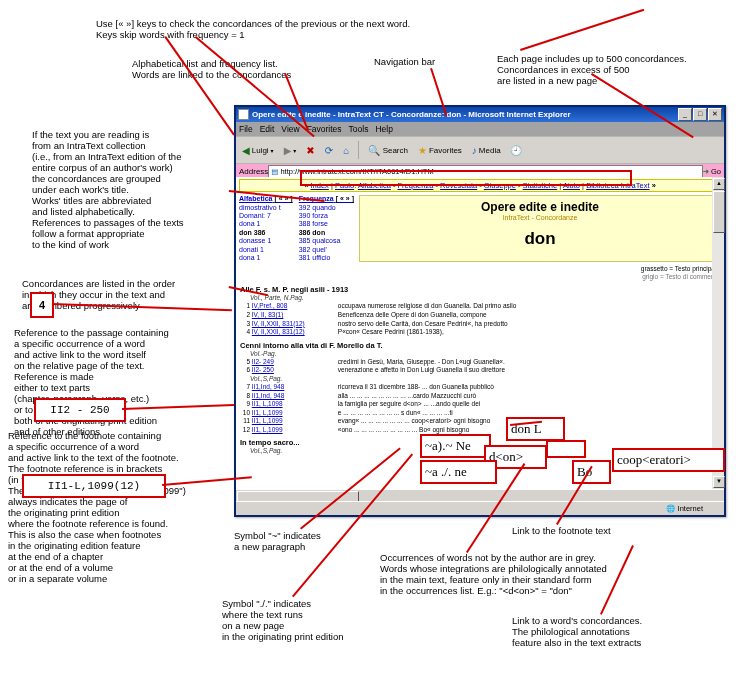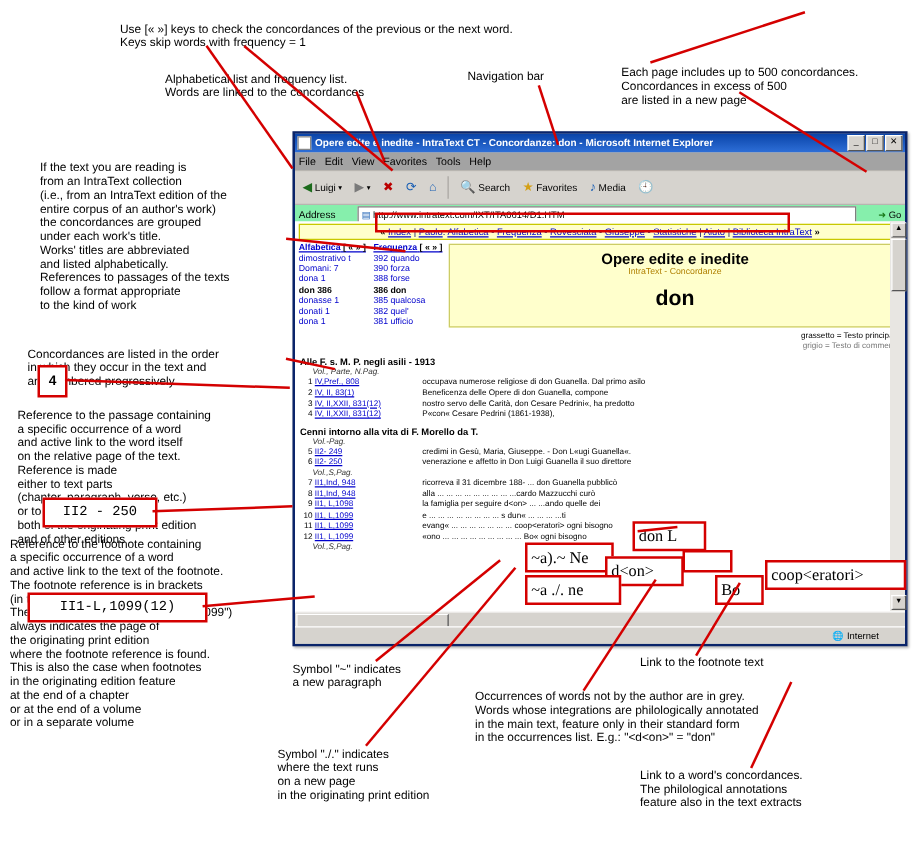--- a/index.html
+++ b/index.html
@@ -22,22 +22,22 @@
   .tb-btns{display:flex;gap:1px;}
   .tb-btns span{width:12px;height:11px;background:#d6d3ce;border:1px solid #fff;
      border-right-color:#555;border-bottom-color:#555;font-size:7px;line-height:10px;text-align:center;color:#000;}
   .menubar{height:14px;background:#a3a3a3;display:flex;align-items:center;
      font-size:8.5px;padding:0 3px;gap:7px;border-bottom:1px solid #b8b5b0;}
   .toolbar{height:26px;background:#d6d3ce;display:flex;align-items:center;
      font-size:8px;gap:4px;padding:0 3px;border-bottom:1px solid #b8b5b0;}
   .tbtn{display:flex;align-items:center;gap:2px;padding:1px 3px;}
   .tbtn .gl{font-size:10px;}
   .sep{width:1px;height:18px;background:#a9a6a1;margin:0 2px;}
-  .addrbar{height:15px;background:#86efac;display:flex;align-items:center;
-     font-size:8px;padding:0 3px;gap:18px;border-bottom:5px solid #b91c1c;}
+  .addrbar{height:15px;background:#f9a8d4;display:flex;align-items:center;
+     font-size:8px;padding:0 3px;gap:0;border-bottom:5px solid #b91c1c;}
   .addrbox{flex:1;background:#fff;border:1px solid #7f7f7f;height:12px;
      display:flex;align-items:center;padding:0 2px;font-size:7.5px;color:#000;overflow:hidden;white-space:nowrap;}
   .gobtn{font-size:7.5px;display:flex;align-items:center;gap:2px;}
   #page{position:absolute;left:0;right:0;top:70px;bottom:14px;background:#fff;overflow:hidden;}
   .statusbar{position:absolute;left:0;right:0;bottom:0;height:13px;background:#d6d3ce;
      border-top:1px solid #fff;display:flex;align-items:center;font-size:7.5px;padding:0 21px;
      justify-content:space-between;}
 
   
   .navbar{background:#ffffcc;border:1px solid #c8c800;margin:2px 3px 0 3px;padding:1px 3px;
@@ -281,20 +281,21 @@
     <div class="conc"><span class="num">6</span> <span class="ref">II2- 250</span><span class="txt">venerazione e affetto in Don Luigi Guanella il suo direttore</span></div>
 
     <div class="sectsub">Vol.,S,Pag.</div>
     <div class="conc"><span class="num">7</span> <span class="ref">II1,Ind, 948</span><span class="txt">ricorreva il 31 dicembre 188- ...  don Guanella pubblicò</span></div>
     <div class="conc"><span class="num">8</span> <span class="ref">II1,Ind, 948</span><span class="txt">alla ... ... ... ... ... ... ... ... ...cardo Mazzucchi curò</span></div>
     <div class="conc"><span class="num">9</span> <span class="ref">II1, L,1098</span><span class="txt">la famiglia per seguire d&lt;on&gt; ... ...ando  quelle dei</span></div>
     <div class="conc"><span class="num">10</span> <span class="ref">II1, L,1099</span><span class="txt">e ... ... ... ... ... ... ... ... s dun« ... ...  ... ...ti</span></div>
     <div class="conc"><span class="num">11</span> <span class="ref">II1, L,1099</span><span class="txt">evang« ... ... ... ... ... ... ... coop&lt;eratori&gt; ogni bisogno</span></div>
     <div class="conc"><span class="num">12</span> <span class="ref">II1, L,1099</span><span class="txt">«ono ... ... ... ... ... ... ... ... ... Bo« ogni bisogno</span></div>
 
+    <div class="secttitle">In tempo sacro...</div>
     <div class="sectsub">Vol.,S,Pag.</div>
   </div>
 
   <div class="vscroll">
     <div class="arrowbtn" style="top:1px;">▲</div>
     <div class="thumb"></div>
     <div class="arrowbtn" style="bottom:1px;">▼</div>
   </div>
   <div class="hscroll">
     <div class="thumb"></div>

